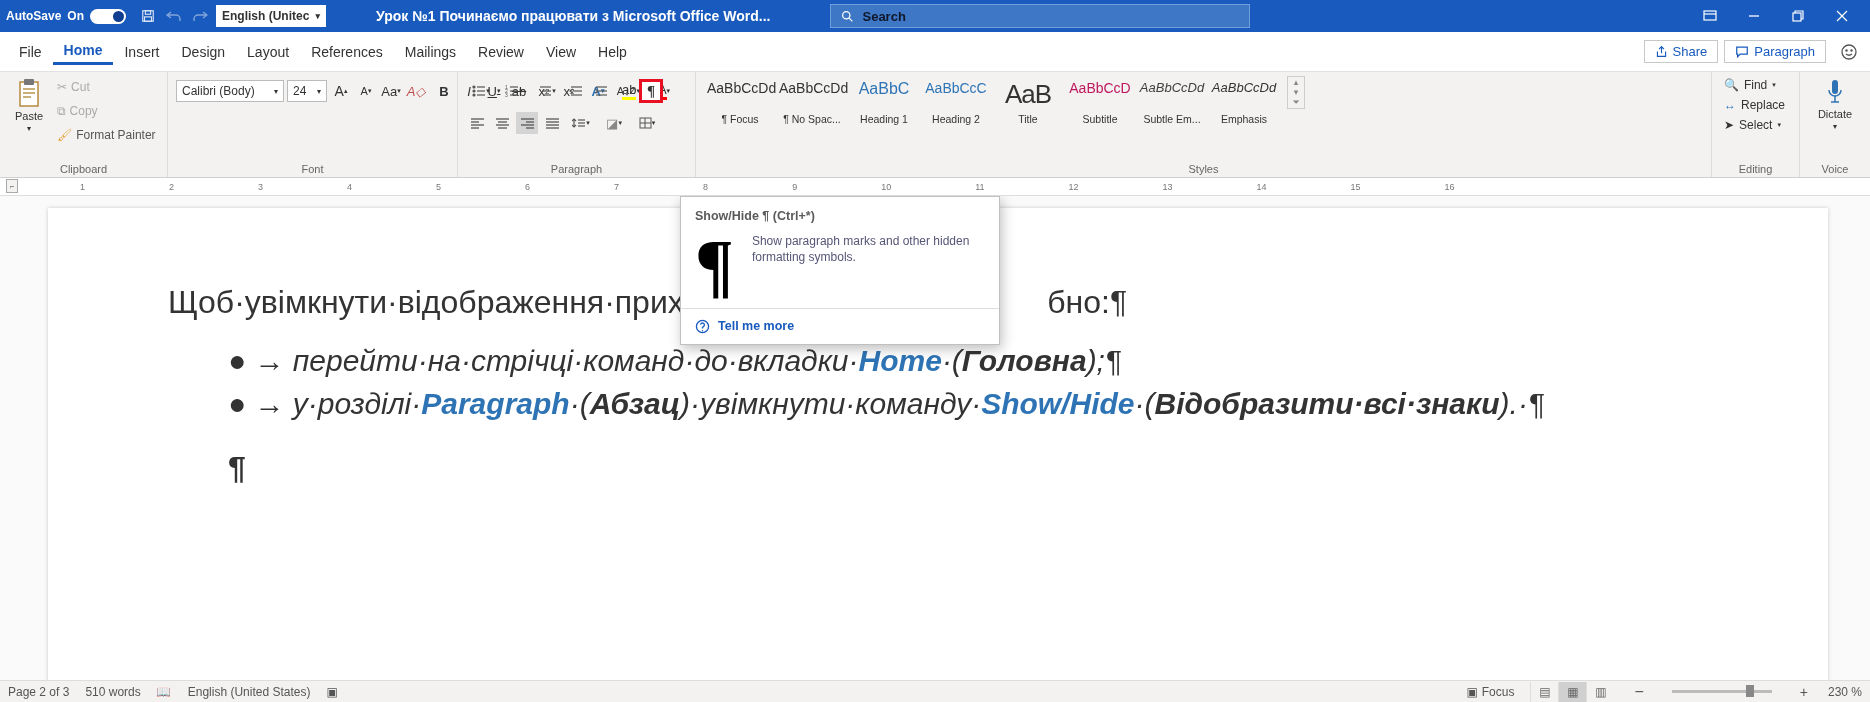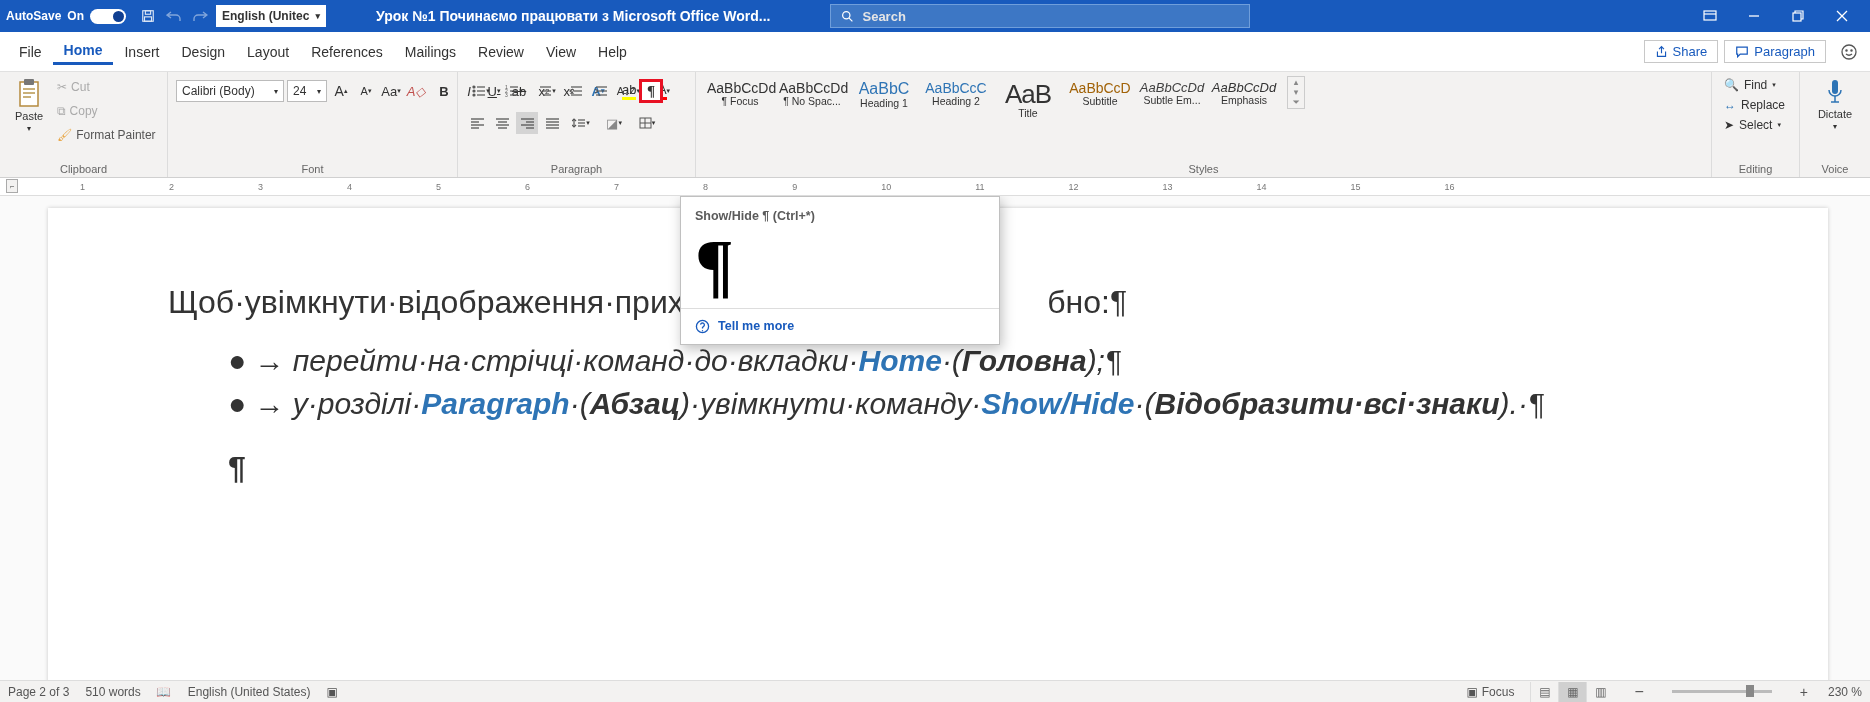--- a/index.html
+++ b/index.html
@@ -31,26 +31,26 @@
   .small-item { display: flex; align-items: center; gap: 4px; font-size: 12px; padding: 1px 3px; color: #555; height: 22px; }
   .small-item.dim { color: #aaa; }
   .font-row { display: flex; gap: 3px; align-items: center; height: 26px; }
   .font-sel { background: #fff; border: 1px solid #bbb; height: 22px; padding: 0 5px; font-size: 12px; display: flex; align-items: center; }
   .font-sel.fname { width: 108px; }
   .font-sel.fsize { width: 40px; }
   .ico-btn { width: 22px; height: 22px; display: flex; align-items: center; justify-content: center; font-size: 13px; border: 1px solid transparent; }
   .ico-btn.wider { width: 30px; }
   .para-btn.highlighted { background:#fff; border:2px solid #e81123; box-shadow:0 0 0 1px #e81123; }
   .styles-gallery { display: flex; gap: 0; }
-  .style-card { width: 72px; height: 54px; border: 1px solid transparent; padding: 4px 2px; text-align: center; display: flex; flex-direction: column; font-size: 10.5px; }
+  .style-card { width: 72px; height: 54px; border: 1px solid transparent; padding: 4px 2px; text-align: center; display: flex; flex-direction: column; justify-content: space-between; font-size: 10.5px; }
   .style-prev { font-size: 14px; color: #333; line-height: 1; }
   .style-prev.h1 { color: #2e74b5; font-size: 16px; }
   .style-prev.h2 { color: #2e74b5; font-size: 14px; }
   .style-prev.title { font-size: 26px; font-weight: 300; letter-spacing:-1px; }
-  .style-prev.sub { color: #a16207; font-size: 14px; }
+  .style-prev.sub { color: #be185d; font-size: 14px; }
   .style-prev.se { color: #404040; font-style: italic; font-size: 13px; }
   .style-prev.emp { font-style: italic; font-size: 13px; }
   .styles-drop { width: 18px; display: flex; flex-direction: column; border:1px solid #ccc; margin-left:3px; }
   .styles-drop div { flex: 1; display: flex; align-items: center; justify-content: center; font-size: 9px; color:#888; }
   .edit-col { display: flex; flex-direction: column; gap: 2px; }
   .edit-item { display: flex; align-items: center; gap: 5px; font-size: 12px; padding: 2px 4px; }
   .ruler-row { height: 18px; background: #fff; display: flex; align-items: center; font-size: 9px; color: #777; border-bottom: 1px solid #ddd; padding-left: 50px; position:relative; }
   .ruler-box { width:12px; height:14px; border:1px solid #aaa; position:absolute; left:6px; top:1px; background:#f3f2f1; font-size:8px; display:flex; align-items:center; justify-content:center;}
   .doc-area { background: #fafafa; position: relative; height: 498px; overflow: hidden; }
   .page { background: #fff; position: absolute; left: 48px; top: 12px; width: 1780px; height: 540px; box-shadow: 0 0 4px rgba(0,0,0,.2); padding: 70px 120px 30px 120px; font-family: "Calibri", Arial, sans-serif; }
@@ -110,21 +110,21 @@
     <span style="margin-left:auto;font-size:9px;">▾</span>
   </div>
   <div class="doc-title">Урок №1 Починаємо працювати з Microsoft Office Word...</div>
   <div class="search-box">
     <span>
         <svg width="13" height="13" viewBox="0 0 16 16" fill="none" stroke="#fff" stroke-width="1.5">
           <circle cx="6.5" cy="6.5" r="4.5"></circle>
           <line x1="10" y1="10" x2="14" y2="14"></line>
         </svg>
       </span>
-    <span style="color:#e5e5e5;text-align:right;">Search</span>
+    <span style="color:#0f172a;text-align:right;">Search</span>
   </div>
   <div class="titlebar-spacer"></div>
   <div class="win-btn">
       <svg width="14" height="12" viewBox="0 0 14 12" fill="none" stroke="#fff" stroke-width="1.2">
         <rect x="1" y="1" width="12" height="9"></rect>
         <line x1="1" y1="4" x2="13" y2="4"></line>
       </svg>
     </div>
   <div class="win-btn">
       <svg width="12" height="12" viewBox="0 0 12 12" stroke="#fff" stroke-width="1.3">
@@ -490,20 +490,21 @@
     </div>
     <div class="para-mark">¶</div>
   </div>
 
   <div class="tooltip">
     <div class="tooltip-body">
       <div class="tooltip-title">Show/Hide ¶ (Ctrl+*)</div>
       <div class="tooltip-row">
         <div class="tooltip-ico">¶</div>
         <div class="tooltip-text">
+          <p>Show paragraph marks and other hidden formatting symbols.</p>
         </div>
       </div>
     </div>
     <div class="tooltip-footer">
       <span>
           <svg width="15" height="15" viewBox="0 0 16 16" fill="none" stroke="#185abd" stroke-width="1.4">
             <circle cx="8" cy="8" r="6.5"></circle>
             <path d="M6 6 A2 2 0 1 1 9 8 L8 9 V10"></path>
             <circle cx="8" cy="12.5" r=".7" fill="#185abd" stroke="none"></circle>
           </svg>

